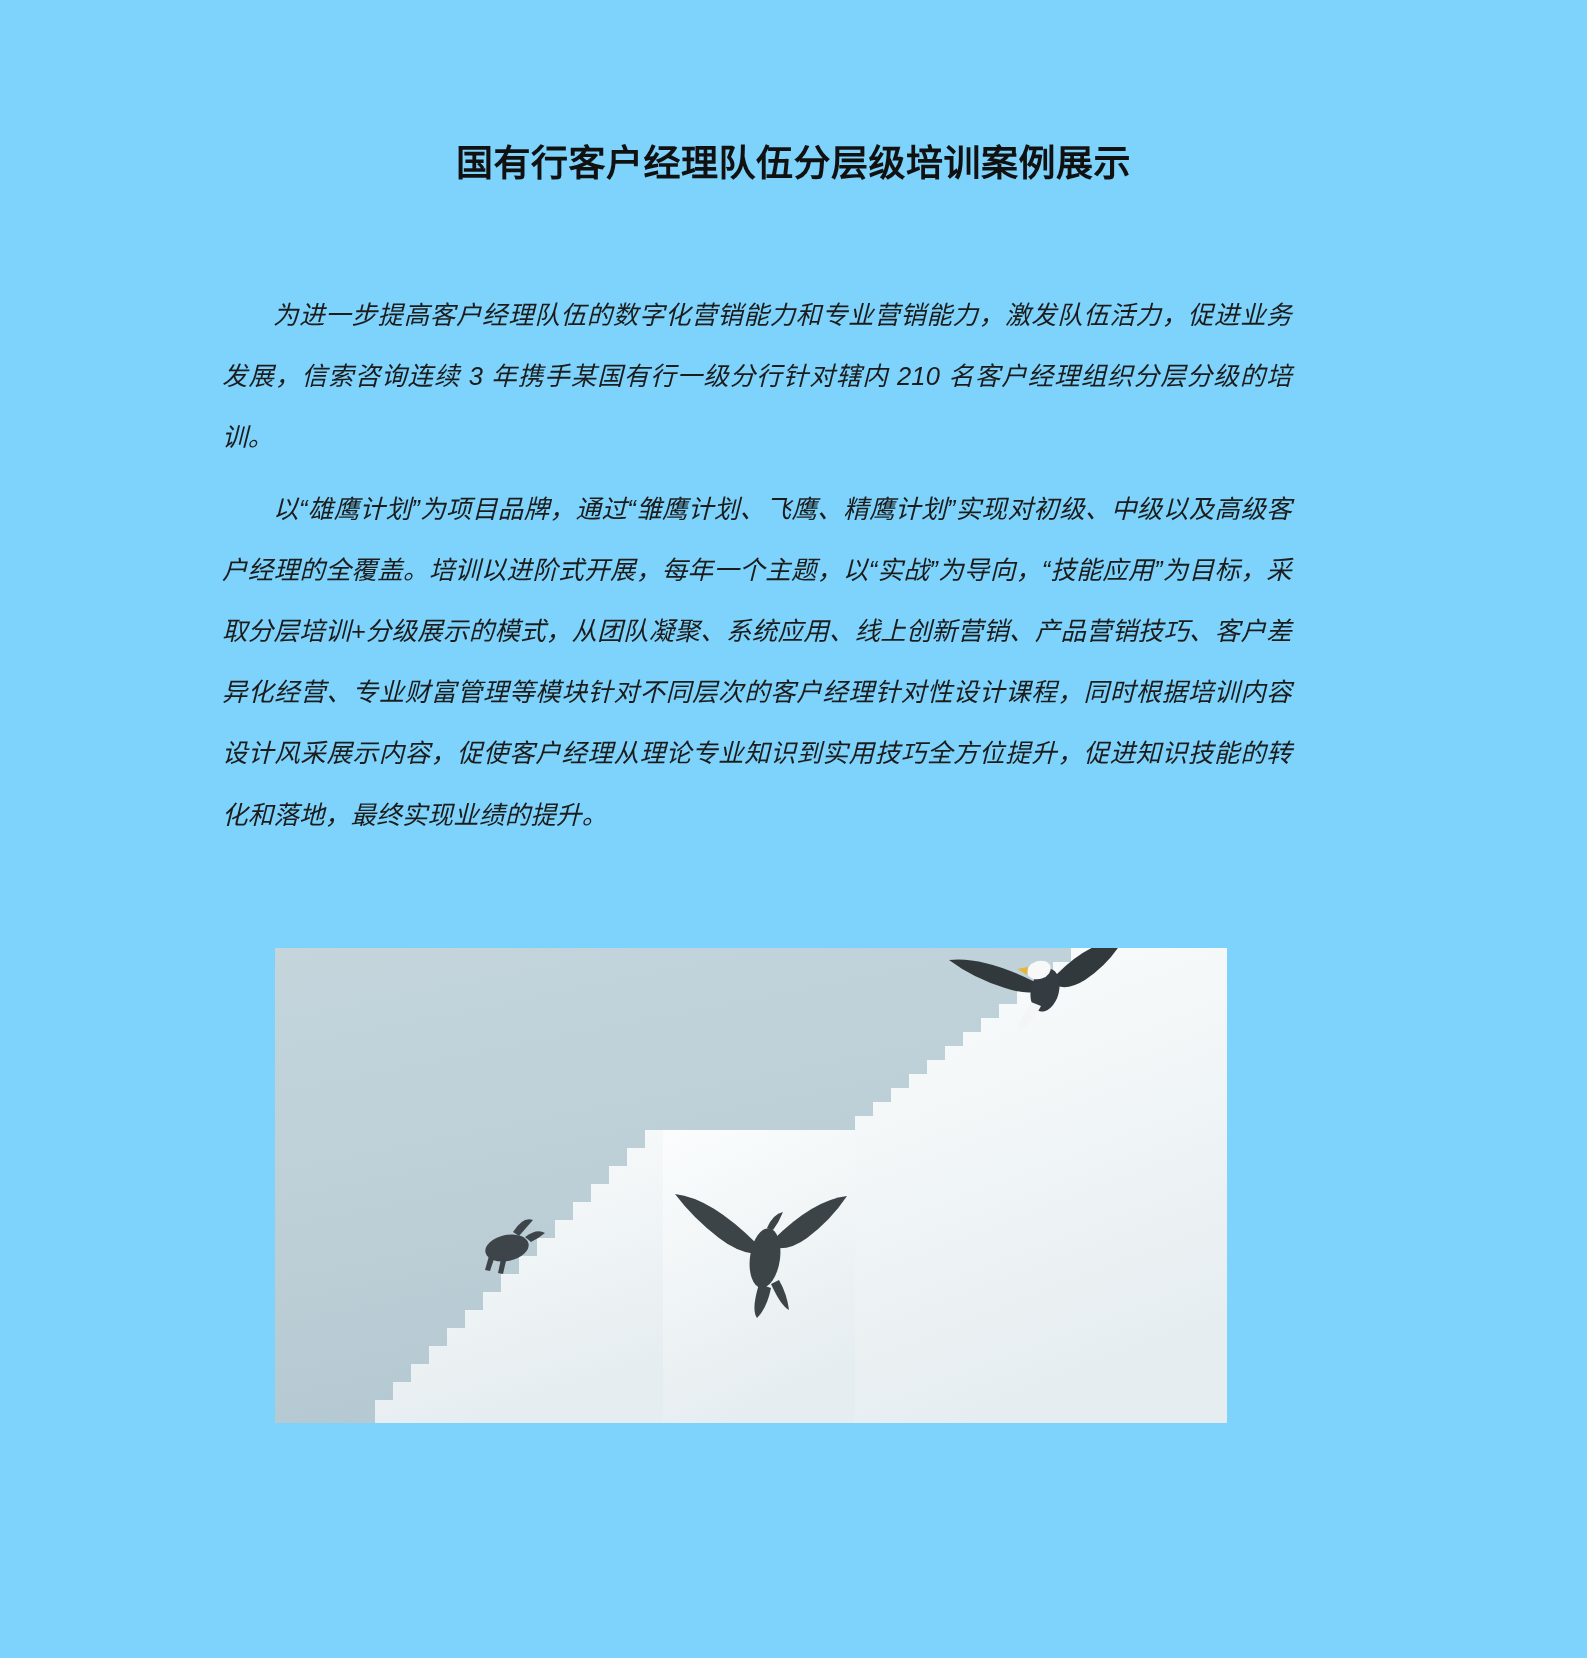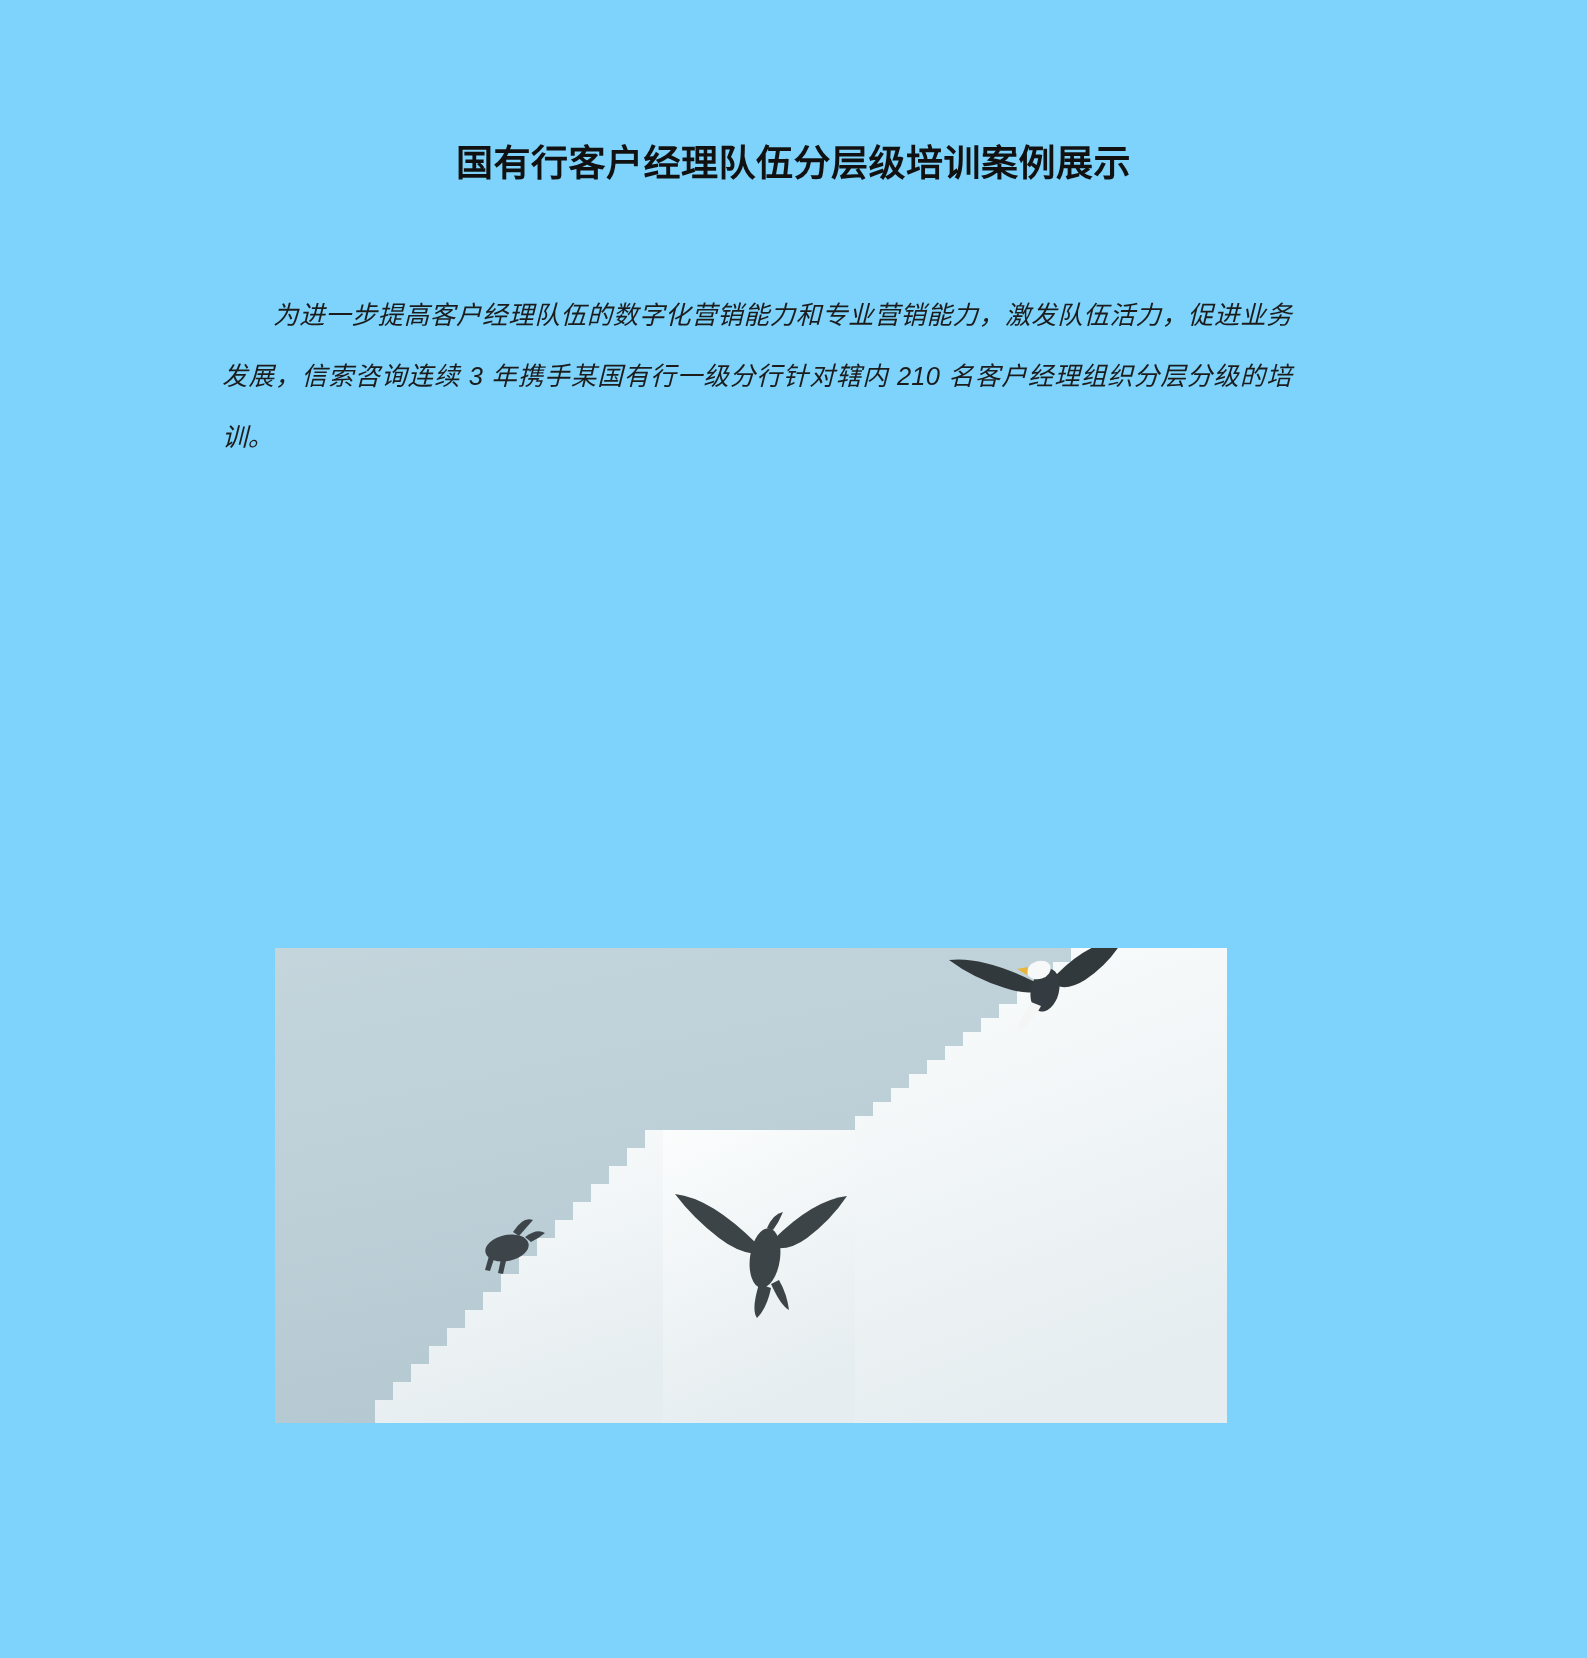--- a/index.html
+++ b/index.html
@@ -69,20 +69,21 @@
 </style>
 </head>
 <body>
 
 <div class="page">
 
   <h1 class="doc-title">国有行客户经理队伍分层级培训案例展示</h1>
 
   <div class="body-copy">
     <p class="para">为进一步提高客户经理队伍的数字化营销能力和专业营销能力，激发队伍活力，促进业务发展，信索咨询连续 3 年携手某国有行一级分行针对辖内 210 名客户经理组织分层分级的培训。</p>
+    <p class="para">以“雄鹰计划”为项目品牌，通过“雏鹰计划、飞鹰、精鹰计划”实现对初级、中级以及高级客户经理的全覆盖。培训以进阶式开展，每年一个主题，以“实战”为导向，“技能应用”为目标，采取分层培训+分级展示的模式，从团队凝聚、系统应用、线上创新营销、产品营销技巧、客户差异化经营、专业财富管理等模块针对不同层次的客户经理针对性设计课程，同时根据培训内容设计风采展示内容，促使客户经理从理论专业知识到实用技巧全方位提升，促进知识技能的转化和落地，最终实现业绩的提升。</p>
   </div>
 
   <div class="figure">
     <svg viewBox="0 0 952 475" xmlns="http://www.w3.org/2000/svg" aria-hidden="true">
       <defs>
         <linearGradient id="skyGrad" x1="0" y1="0" x2="0.4" y2="1">
           <stop offset="0%" stop-color="#c4d5dc"></stop>
           <stop offset="55%" stop-color="#bccfd7"></stop>
           <stop offset="100%" stop-color="#b3c7d0"></stop>
         </linearGradient>

